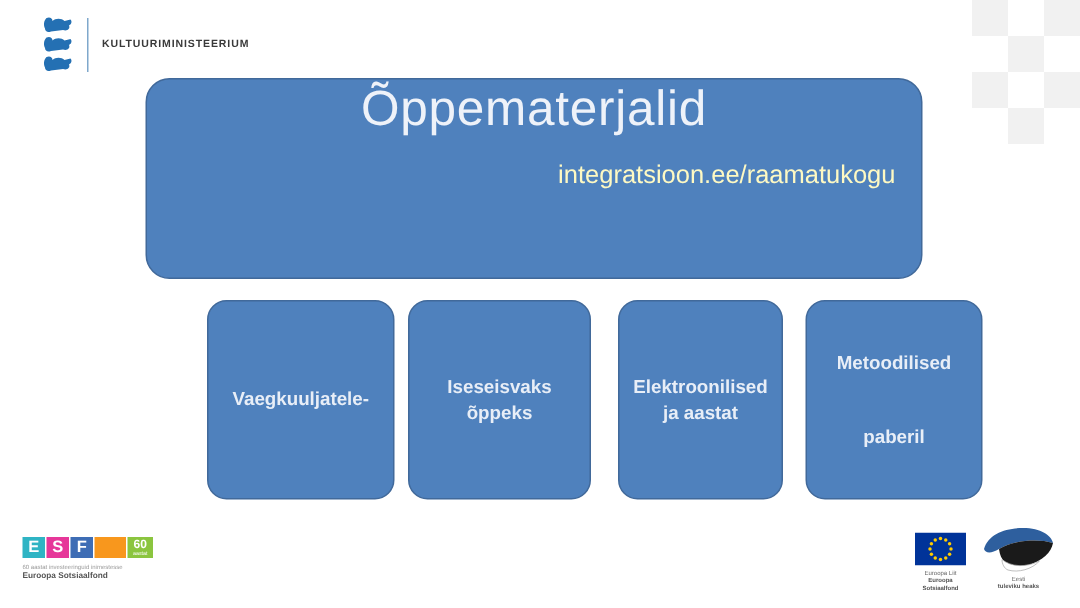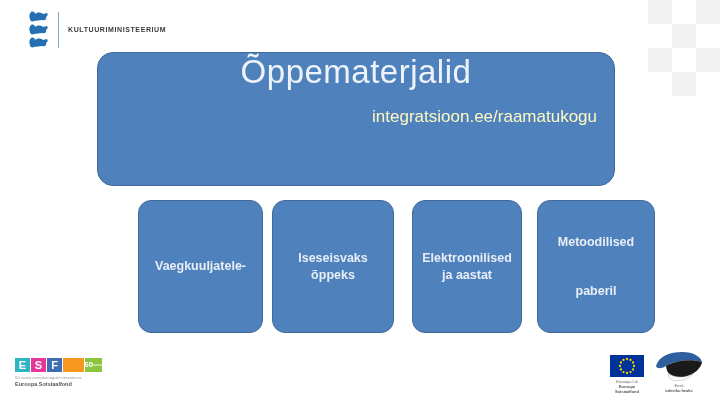--- a/index.html
+++ b/index.html
@@ -39,21 +39,21 @@
   
   .esf { position:absolute; left:15px; top:358px; width:110px; }
   .esf-blocks { display:flex; gap:1px; height:14px; }
   .esf-letter { width:15px; height:14px; color:#fff; font-weight:bold; font-size:11px;
     display:flex; align-items:center; justify-content:center; }
   .esf-e { background:var(--esf-teal,#2fb4c4); }
   .esf-s { background:var(--esf-pink,#e63799); }
   .esf-f { background:var(--esf-blue,#3e6db5); }
   .esf-orange { width:21px; height:14px; background:var(--esf-orange,#f8971d); }
   .esf-green { width:17px; height:14px; background:var(--esf-green,#8bc53f); color:#fff;
-    display:flex; align-items:center; justify-content:center; }
+    display:flex; flex-direction:column; align-items:center; justify-content:center; }
   .esf-green .n60 { font-size:8px; font-weight:bold; line-height:8px; }
   .esf-green .aastat { font-size:3.5px; line-height:4px; }
   .esf-line1 { font-size:4px; color:#9a9a9a; margin-top:3px; white-space:nowrap; }
   .esf-line2 { font-size:5.5px; font-weight:bold; color:#555; margin-top:1px; }
 
   
   .eu { position:absolute; left:608px; top:355px; width:38px; text-align:center; }
   .eu svg { display:block; margin:0 auto; }
   .cap { font-size:4px; line-height:5px; color:#666; }
   .cap-b { font-weight:bold; color:#555; }

